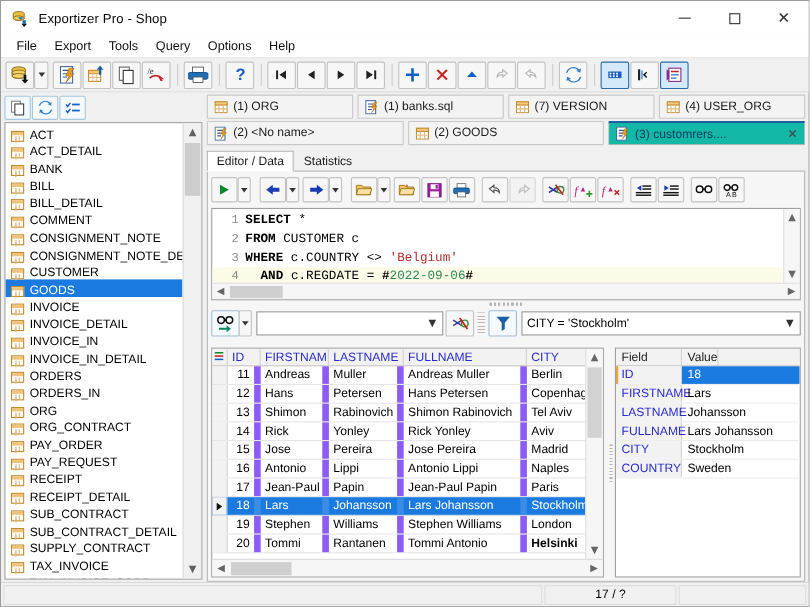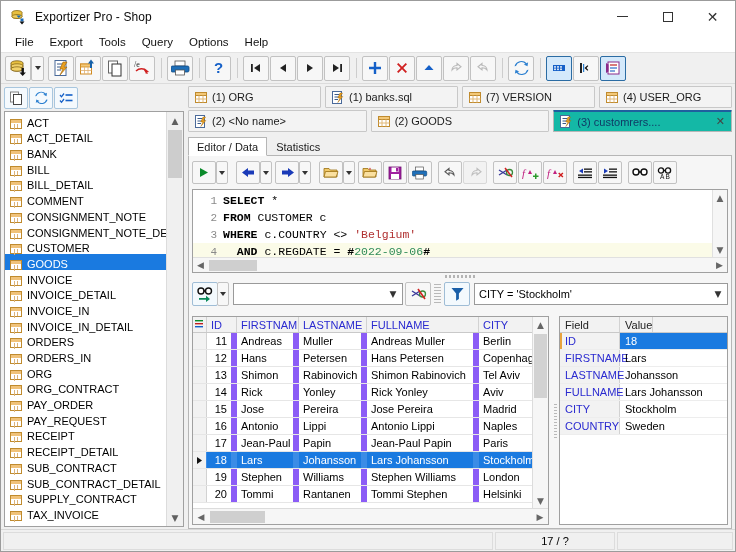--- a/index.html
+++ b/index.html
@@ -975,22 +975,22 @@
                     <div class="gc" style="width: 62px; flex: 0 0 62px;">Stephen</div>
                     <div class="gc" style="width: 68px; flex: 0 0 68px;">Williams</div>
                     <div class="gc" style="width: 112px; flex: 0 0 112px;">Stephen Williams</div>
                     <div class="gc" style="width: 74px; flex: 0 0 74px;">London</div>
                   </div>
                   <div class="grow">
                     <div class="gc ind"></div>
                     <div class="gc num" style="width: 30px; flex: 0 0 30px;">20</div>
                     <div class="gc" style="width: 62px; flex: 0 0 62px;">Tommi</div>
                     <div class="gc" style="width: 68px; flex: 0 0 68px;">Rantanen</div>
-                    <div class="gc" style="width: 112px; flex: 0 0 112px;">Tommi Stephen</div>
-                    <div class="gc" style="width: 74px; flex: 0 0 74px;">Helsinki</div>
+                    <div class="gc" style="width: 112px; flex: 0 0 112px;">Tommi Antonio</div>
+                    <div class="gc" style="width: 74px; flex: 0 0 74px; font-weight: bold;">Helsinki</div>
                   </div>
                 </div>
             </div>
             <div class="g-vsb">
               <div class="vthumb-top">▲</div>
               <div class="gv-thumb"></div>
               <div class="vthumb-bot">▼</div>
             </div>
             <div class="g-hsb">
               <div class="sbarrow" style="width:16px;height:16px">◀</div>

